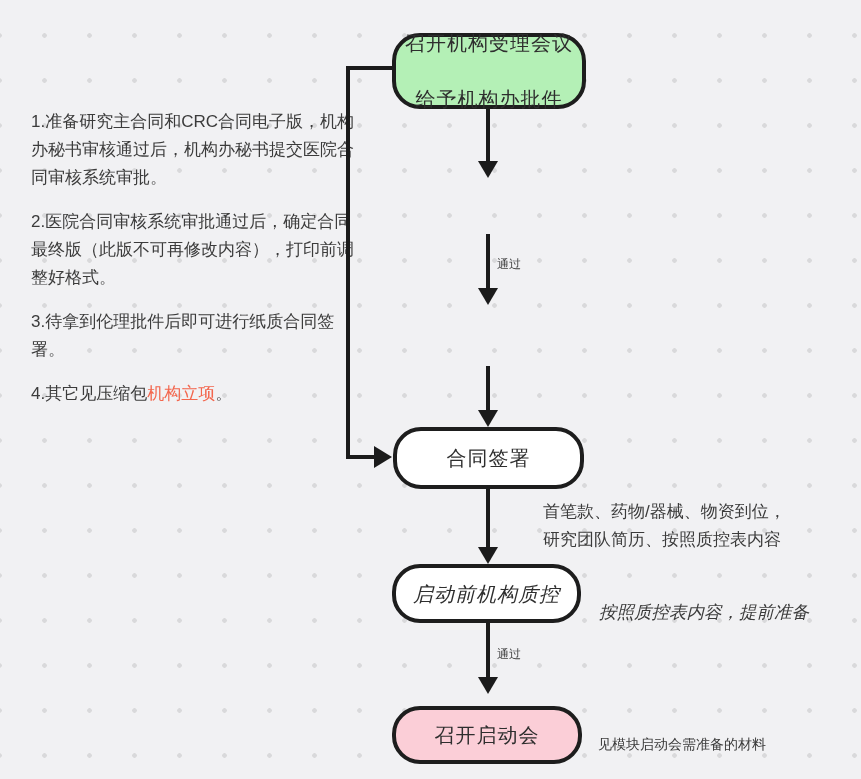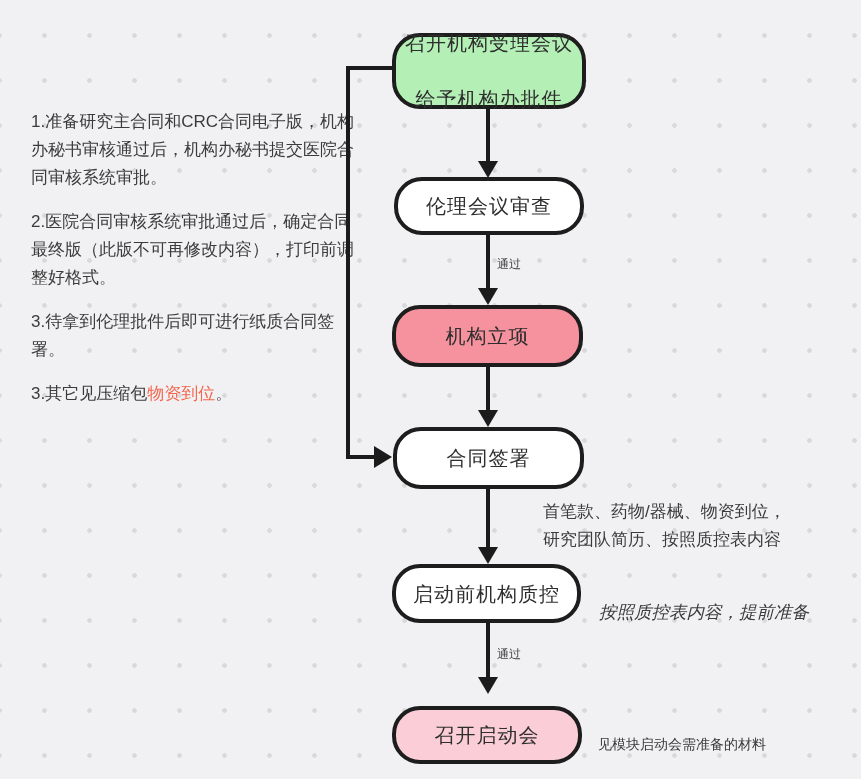--- a/index.html
+++ b/index.html
@@ -44,21 +44,21 @@
     color: #2e2e2e;
     letter-spacing: 1px;
     text-align: center;
   }
   .node .line { display: block; line-height: 30px; }
 
   #node1 { left: 392px; top: 33px;  width: 194px; height: 76px; gap: 26px; }
   #node2 { left: 394px; top: 177px; width: 190px; height: 58px; }
   #node3 { left: 392px; top: 305px; width: 191px; height: 62px; }
   #node4 { left: 393px; top: 427px; width: 191px; height: 62px; text-align: center; }
-  #node5 { left: 392px; top: 564px; width: 189px; height: 59px; }
+  #node5 { left: 392px; top: 564px; width: 189px; height: 59px; font-style: italic; }
   #node6 { left: 392px; top: 694px; width: 190px; height: 58px; margin-top: 12px; }
 
   
   .seg { position: absolute; background: #1b1b1b; }
   .head-down {
     position: absolute; width: 0; height: 0;
     border-left: 10px solid transparent;
     border-right: 10px solid transparent;
     border-top: 17px solid #1b1b1b;
   }
@@ -102,21 +102,21 @@
 </style>
 </head>
 <body>
 
 <div class="canvas">
 
   <div class="notes">
     <p>1.准备研究主合同和CRC合同电子版，机构办秘书审核通过后，机构办秘书提交医院合同审核系统审批。</p>
     <p>2.医院合同审核系统审批通过后，确定合同最终版（此版不可再修改内容），打印前调整好格式。</p>
     <p>3.待拿到伦理批件后即可进行纸质合同签署。</p>
-    <p><span>3.其它见压缩包</span><span class="link" style="color: rgb(243, 102, 77);">物资到位</span><span>。</span></p>
+    <p><span>4.其它见压缩包</span><span class="link" style="color: rgb(243, 102, 77);">机构立项</span><span>。</span></p>
   </div>
 
   <div class="seg" id="elbow-top"></div>
   <div class="seg" id="elbow-vert"></div>
   <div class="seg" id="elbow-bot"></div>
   <div class="head-right" id="elbow-head"></div>
 
   <div class="seg" id="a1-line"></div>
   <div class="head-down" id="a1-head"></div>
 
@@ -130,27 +130,21 @@
   <div class="head-down" id="a4-head"></div>
 
   <div class="seg" id="a5-line"></div>
   <div class="head-down" id="a5-head"></div>
 
   <div class="node" id="node1" style="background-color: rgb(180, 240, 182);">
     <span class="line">召开机构受理会议</span>
     <span class="line">给予机构办批件</span>
   </div>
 
-  <div class="node" id="node2" style="background-color: rgb(255, 255, 255);">
-    <span class="line">伦理会议审查</span>
-  </div>
 
-  <div class="node" id="node3" style="background-color: rgb(246, 146, 158);">
-    <span class="line">机构立项</span>
-  </div>
 
   <div class="node" id="node4" style="background-color: rgb(255, 255, 255);">
     <span class="line">合同签署</span>
   </div>
 
   <div class="node" id="node5" style="background-color: rgb(255, 255, 255);">
     <span class="line">启动前机构质控</span>
   </div>
 
   <div class="node" id="node6" style="background-color: rgb(251, 206, 215);">

